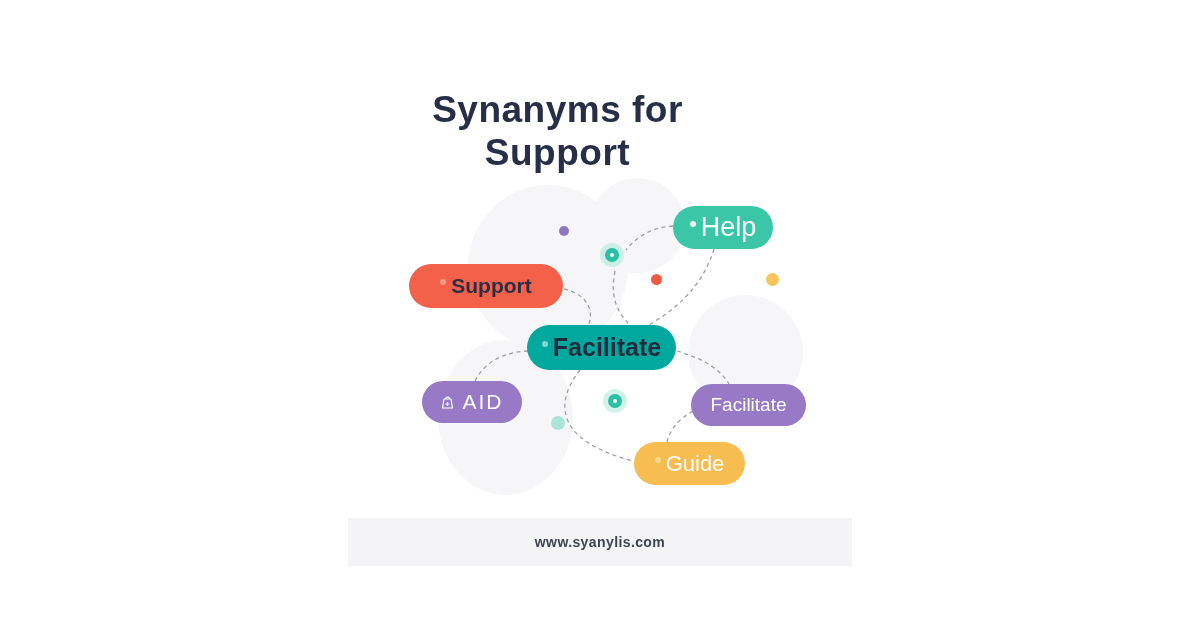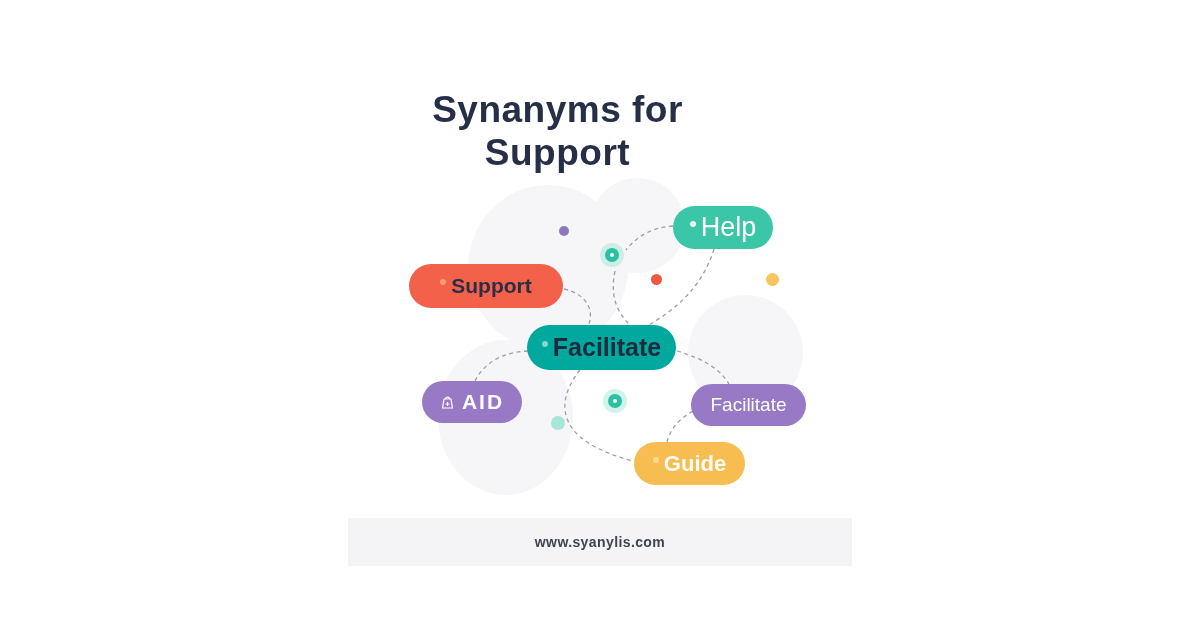--- a/index.html
+++ b/index.html
@@ -30,25 +30,25 @@
   .pill-help { left: 673px; top: 206px; width: 100px; height: 43px; background: #3bc7a7;
     color: #fefefe; font-size: 27px; font-weight: 500; }
   .pill-help .dot { background: rgba(255,255,255,0.9); }
   .pill-support { left: 409px; top: 264px; width: 154px; height: 44px; background: #f3614b;
     color: #2a2f45; font-size: 21px; font-weight: bold; }
   .pill-support .dot { background: #f89a7f; }
   .pill-facilitate-center { left: 527px; top: 325px; width: 149px; height: 45px; background: #00a89d;
     color: #1e2a3e; font-size: 25px; font-weight: bold; }
   .pill-facilitate-center .dot { background: #7fd8cb; }
   .pill-aid { left: 422px; top: 381px; width: 100px; height: 42px; background: #9779c6;
-    color: rgba(255,255,255,0.96); font-size: 21px; font-weight: 700; letter-spacing: 2px; }
+    color: rgba(255,255,255,0.96); font-size: 21px; font-weight: 400; letter-spacing: 2px; }
   .pill-facilitate-right { left: 691px; top: 384px; width: 115px; height: 42px; background: #9779c6;
     color: #ffffff; font-size: 19px; font-weight: 500; }
   .pill-guide { left: 634px; top: 442px; width: 111px; height: 43px; background: #f8bd50;
-    color: #fdfdfb; font-size: 22px; font-weight: 700; }
+    color: #fdfdfb; font-size: 22px; font-weight: 400; }
   .pill-guide .dot { background: #fbd88e; }
   .aid-icon { display: inline-flex; margin-right: 7px; }
 
   
   .decor-dot { position: absolute; border-radius: 50%; }
   .dot-purple { left: 559px; top: 226px; width: 10px; height: 10px; background: #8f77c0; }
   .dot-orange { left: 651px; top: 274px; width: 11px; height: 11px; background: #f05a43; }
   .dot-yellow { left: 766px; top: 273px; width: 13px; height: 13px; background: #f7c45e; }
   .dot-mint   { left: 551px; top: 416px; width: 14px; height: 14px; background: #a9e6d8; }
   .ring { position: absolute; width: 14px; height: 14px; border: 5px solid #2bbfa4;

